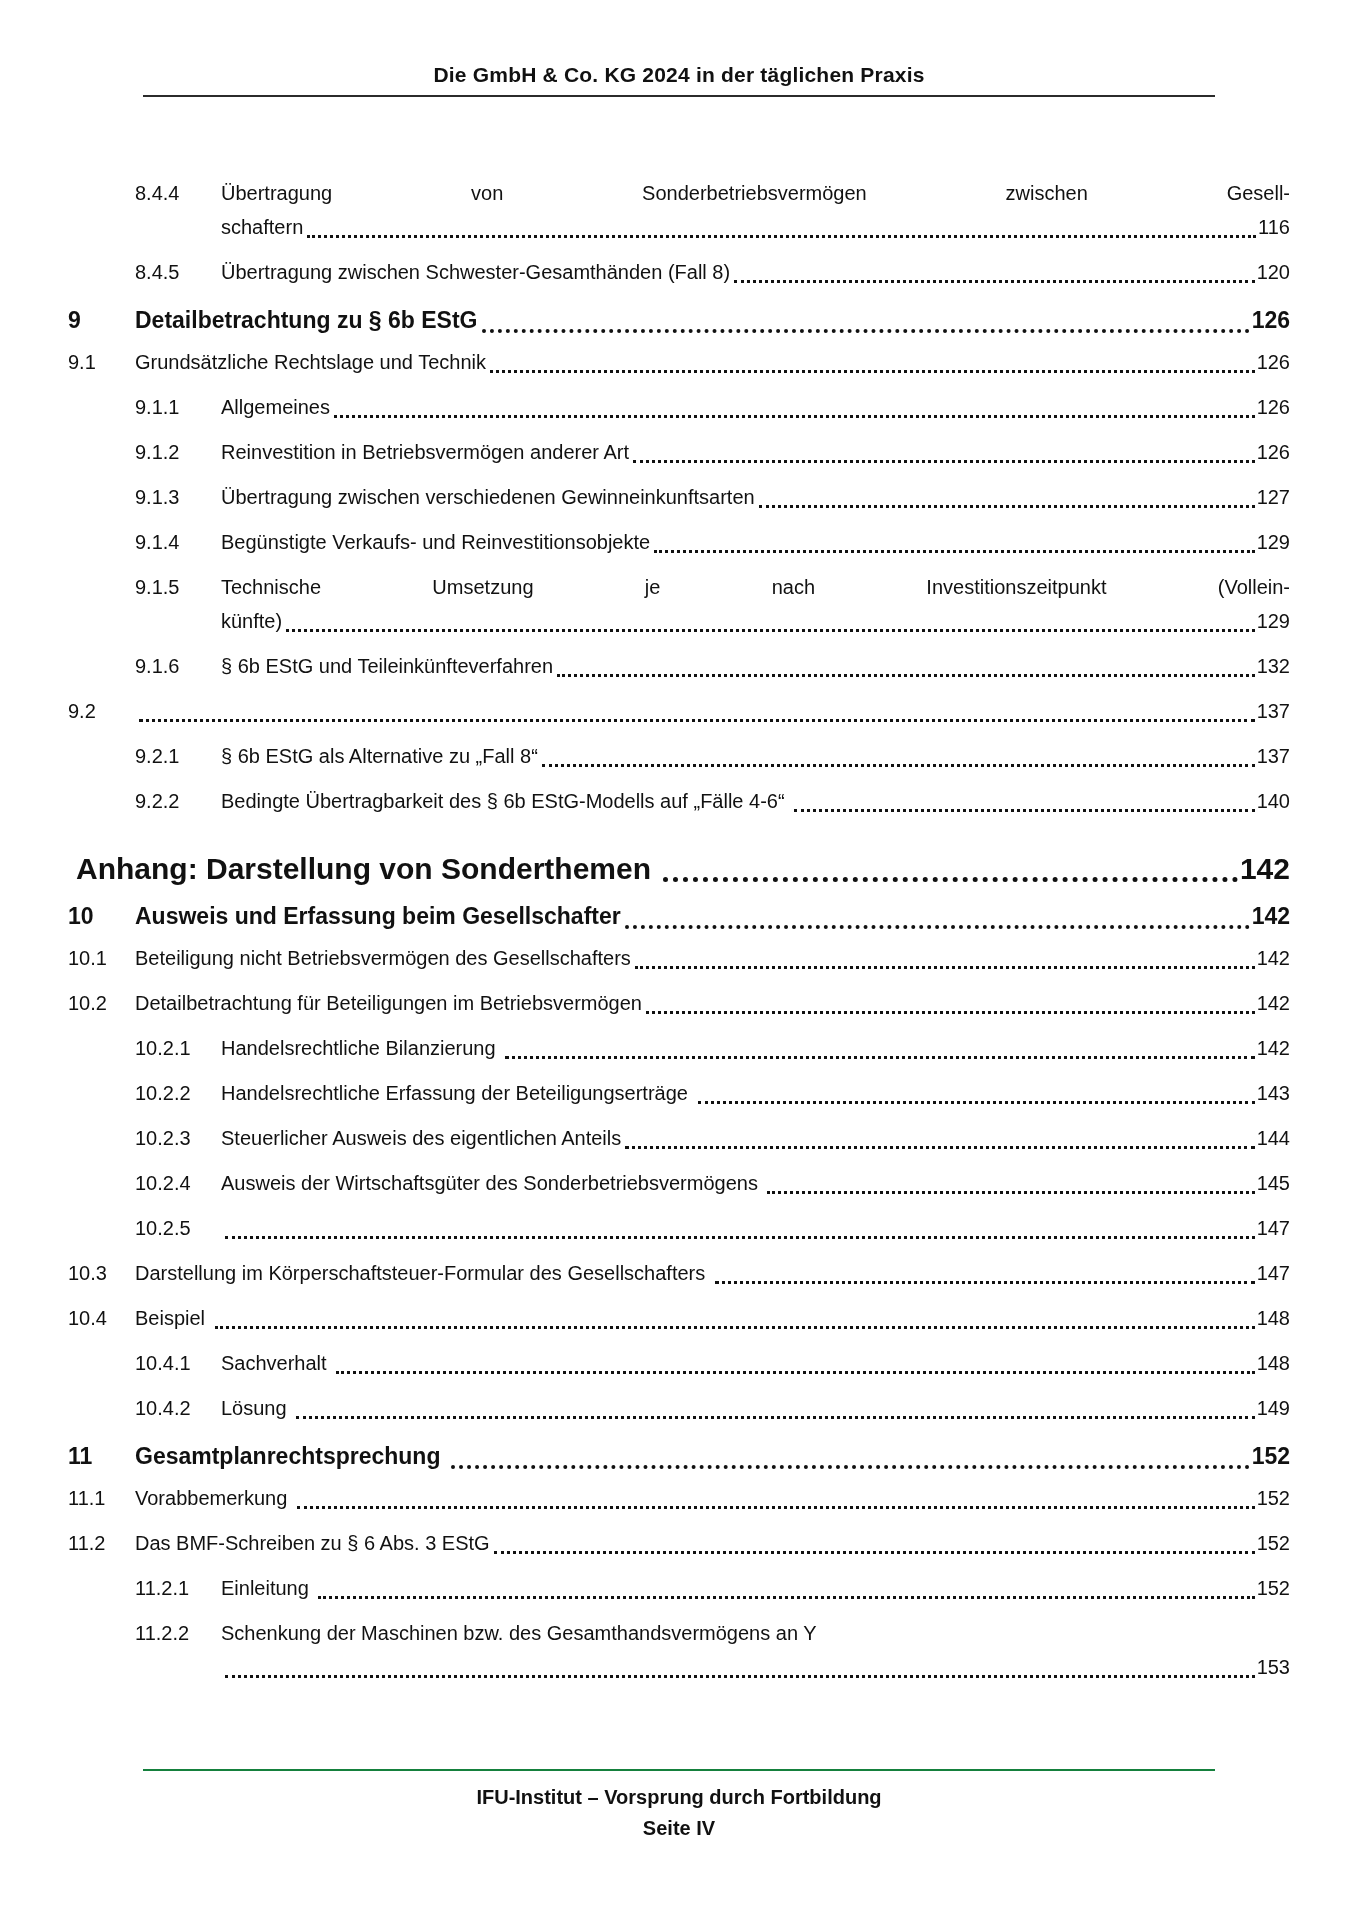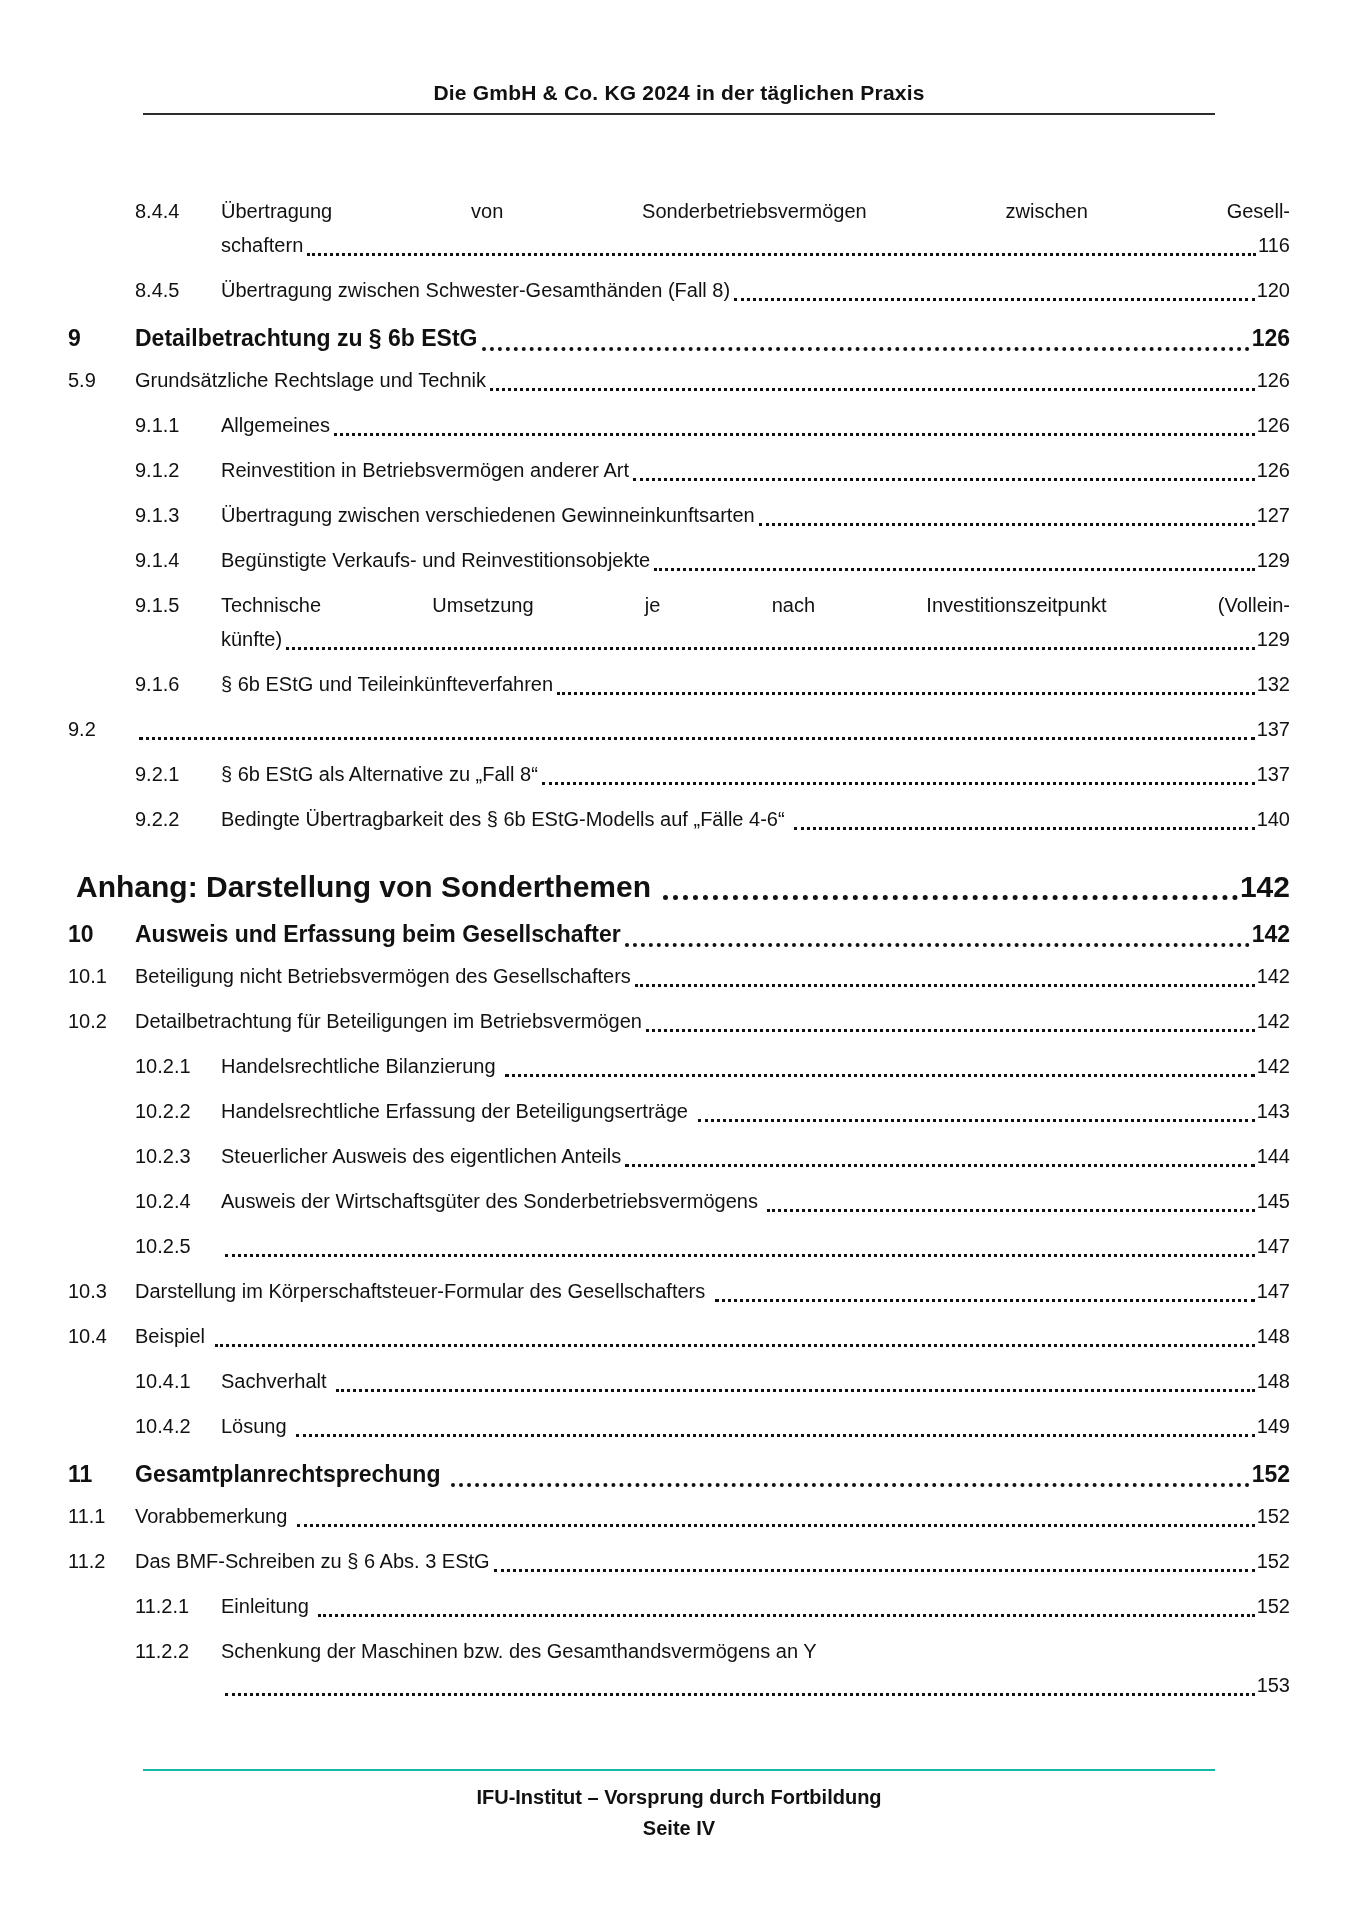--- a/index.html
+++ b/index.html
@@ -5,21 +5,21 @@
   html,body { margin:0; padding:0; background:#ffffff; }
   .page {
     position:relative;
     width:1358px; height:1920px;
     background:#ffffff;
     color:#111111;
     font-family:"Liberation Sans","DejaVu Sans",sans-serif;
     overflow:hidden;
   }
   
-  .header { padding:80px 143px 0 143px; }
+  .header { padding:49px 143px 0 143px;margin-top:13px; }
   .header-title {
     text-align:center;
     font-weight:bold;
     font-size:21px;
     line-height:26px;
     letter-spacing:0.2px;
   }
   .header-rule { border-bottom:2px solid #2b2b2b; margin-top:7px; }
 
   
@@ -46,21 +46,21 @@
   .lvl0 .dots { border-bottom-width:5px; margin-bottom:8px; }
   .pageno { white-space:nowrap; }
 
   .line1 { display:block; }
   .just { text-align:justify; text-align-last:justify; }
 
   
   .footer {
     position:absolute;
     left:143px; right:143px; top:1769px;
-    border-top:2px solid #14b8a6;
+    border-top:2px solid #15803d;
     text-align:center;
     font-weight:bold;
     font-size:20px;
     line-height:31px;
     padding-top:11px;
   }
 </style>
 </head>
 <body>
 
@@ -97,21 +97,21 @@
         <span class="num">9</span>
         <div class="body">
           <div class="line">
             <span class="t">Detailbetrachtung zu § 6b EStG</span>
             <span class="dots"></span>
             <span class="pageno">126</span>
           </div>
         </div>
       </div>
       <div class="row lvl2">
-        <span class="num">5.9</span>
+        <span class="num">9.1</span>
         <div class="body">
           <div class="line">
             <span class="t">Grundsätzliche Rechtslage und Technik</span>
             <span class="dots"></span>
             <span class="pageno">126</span>
           </div>
         </div>
       </div>
       <div class="row lvl3">
         <span class="num">9.1.1</span>

